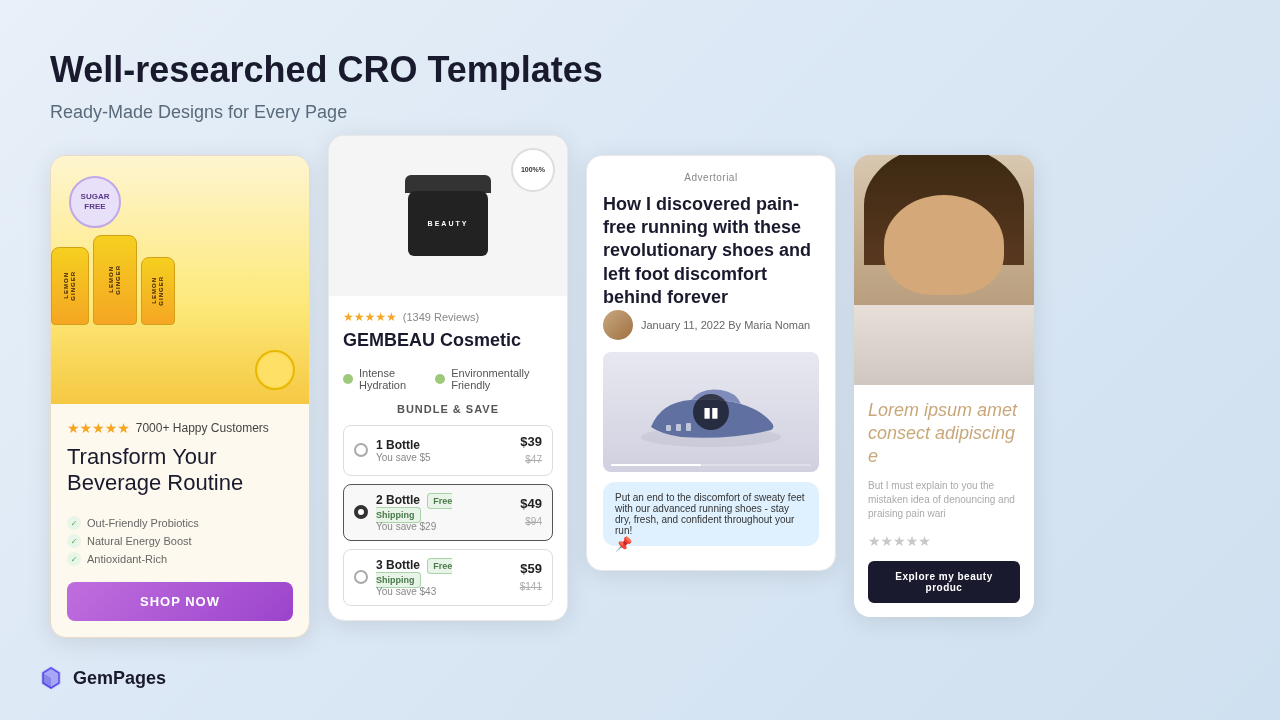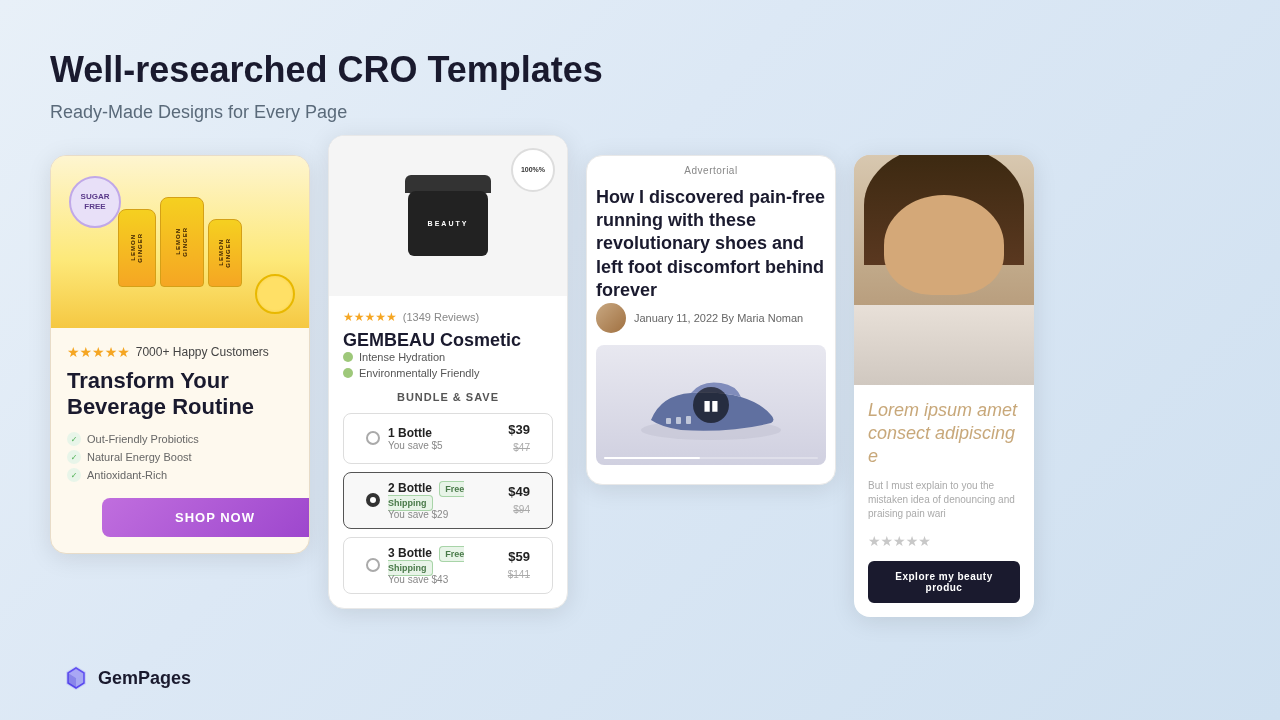--- a/index.html
+++ b/index.html
@@ -54,25 +54,24 @@
 
     .card-1 {
       width: 260px;
       background: #fef9ee;
       padding: 0;
       border: 1px solid #e8dcc8;
     }
 
     .card-1-image {
       background: linear-gradient(180deg, #fef5d0 0%, #fde97a 60%, #f5c842 100%);
-      height: 172px;
+      height: 248px;
       position: relative;
       display: flex;
       align-items: center;
-      justify-content: center;
       overflow: hidden;
     }
 
     .sugar-free-badge {
       position: absolute;
       top: 20px;
       left: 18px;
       background: #e8e0f8;
       border-radius: 50%;
       width: 52px;
@@ -151,23 +150,23 @@
     }
 
     .stars-label {
       font-size: 12px;
       color: #444;
       font-weight: 500;
     }
 
     .card-1-title {
       font-size: 22px;
-      font-weight: 700;
+      font-weight: 400;
       color: #1a1a2e;
-      margin-bottom: 12px;
+      margin-bottom: 20px;
       line-height: 1.2;
     }
 
     .feature-list {
       list-style: none;
       margin-bottom: 16px;
     }
 
     .feature-list li {
       font-size: 11px;
@@ -195,21 +194,20 @@
       background: linear-gradient(135deg, #c06ede 0%, #9b44cc 100%);
       color: #fff;
       border: none;
       border-radius: 8px;
       width: 100%;
       padding: 12px;
       font-size: 13px;
       font-weight: 700;
       letter-spacing: 1px;
       cursor: pointer;
-      margin-left: 35px;
     }
 
     
     .card-2 {
       width: 240px;
       margin-top: -20px;
       border: 1.5px solid #e8e8e8;
     }
 
     .card-2-image {
@@ -274,26 +272,26 @@
       margin-bottom: 6px;
     }
 
     .rating-stars { color: #f5a623; font-size: 12px; }
     .rating-count { font-size: 11px; color: #888; }
 
     .product-name {
       font-size: 18px;
       font-weight: 700;
       color: #1a1a2e;
-      margin-bottom: 0;
+      margin-bottom: 16px;
     }
 
     .tag-row {
       display: flex;
-      flex-direction: column;
+      flex-direction: row;
       gap: 4px;
       margin-bottom: 12px;
     }
 
     .tag-item {
       display: flex;
       align-items: center;
       gap: 6px;
       font-size: 11px;
       color: #555;
@@ -318,21 +316,21 @@
 
     .bundle-options {
       display: flex;
       flex-direction: column;
       gap: 8px;
     }
 
     .bundle-option {
       border: 1.5px solid #ddd;
       border-radius: 8px;
-      padding: 8px 22px;
+      padding: 8px 10px;
       display: flex;
       align-items: center;
       gap: 8px;
       cursor: pointer;
     }
 
     .bundle-option.selected {
       border-color: #555;
       background: #f8f8f8;
     }
@@ -403,21 +401,21 @@
     }
 
     
     .card-3 {
       width: 250px;
       border: 1px solid #e8e8e8;
       background: #fff;
     }
 
     .card-3-body {
-      padding: 9px;
+      padding: 16px;
     }
 
     .advertorial-label {
       font-size: 10px;
       color: #888;
       text-align: center;
       margin-bottom: 10px;
       letter-spacing: 0.5px;
     }
 
@@ -565,21 +563,21 @@
       font-weight: 600;
       cursor: pointer;
       width: 100%;
       letter-spacing: 0.5px;
     }
 
     
     .gempages-logo {
       position: absolute;
       bottom: 28px;
-      left: 62px;
+      left: 37px;
       display: flex;
       align-items: center;
       gap: 8px;
     }
 
     .gem-icon {
       width: 28px;
       height: 28px;
     }
 
@@ -735,20 +733,24 @@
             <path d="M60 28 Q70 15 90 18 Q105 20 110 32 Q90 26 60 28Z" fill="#808cbb"></path>
             <rect x="35" y="53" width="5" height="6" rx="1" fill="#fff" opacity="0.6"></rect>
             <rect x="45" y="52" width="5" height="7" rx="1" fill="#fff" opacity="0.6"></rect>
             <rect x="55" y="51" width="5" height="8" rx="1" fill="#fff" opacity="0.6"></rect>
           </svg>
           <div class="play-btn">▮▮</div>
           <div class="video-timeline">
             <div class="timeline-progress"></div>
           </div>
         </div>
+        <div class="chat-bubble">
+          <span>Put an end to the discomfort of sweaty feet with our advanced running shoes - stay dry, fresh, and confident throughout your run!</span>
+          <span class="chat-icon">📌</span>
+        </div>
       </div>
     </div>
 
     <div class="card card-4">
       <div class="card-4-image">
 
         <div style="width:100%;height:100%;background:linear-gradient(180deg,#d8c8b0 0%,#c0a888 50%,#a88868 100%);position:relative;overflow:hidden;">
 
           <div style="position:absolute;top:-10px;left:10px;right:10px;height:120px;background:linear-gradient(180deg,#3a2810 0%,#5a3820 100%);border-radius:50% 50% 0 0;"></div>
 

